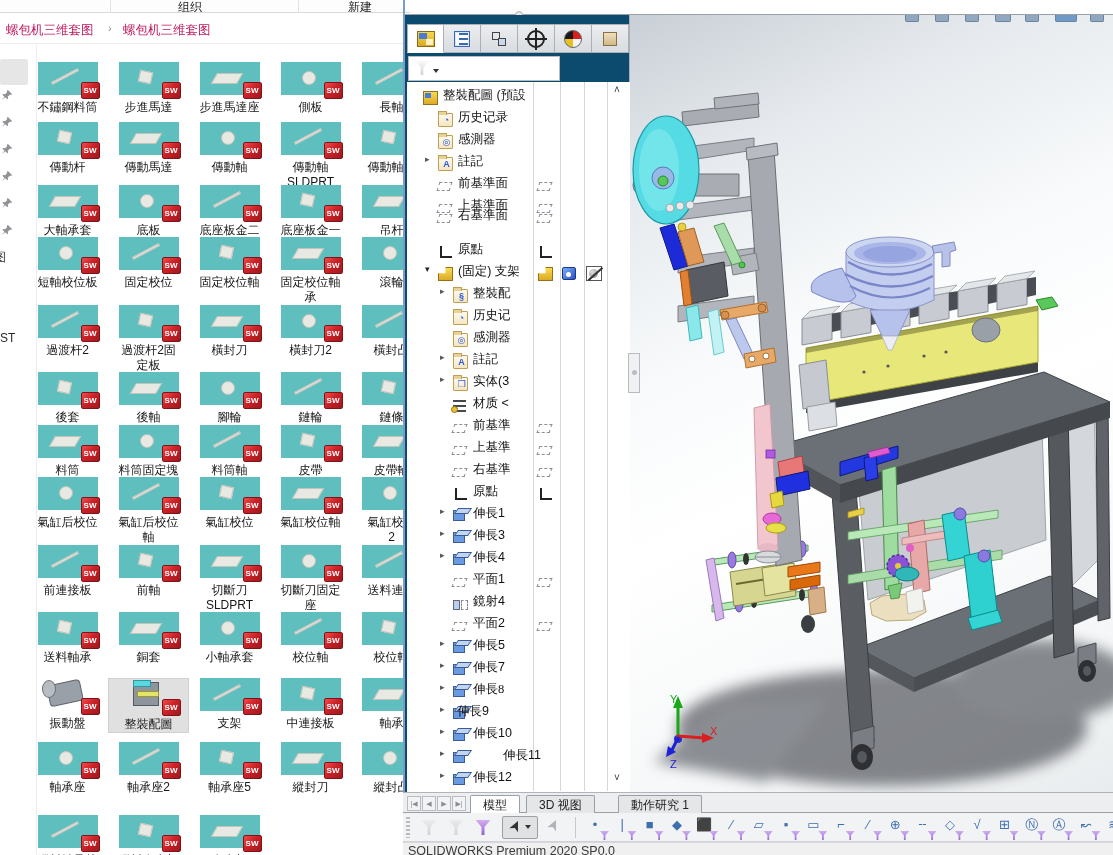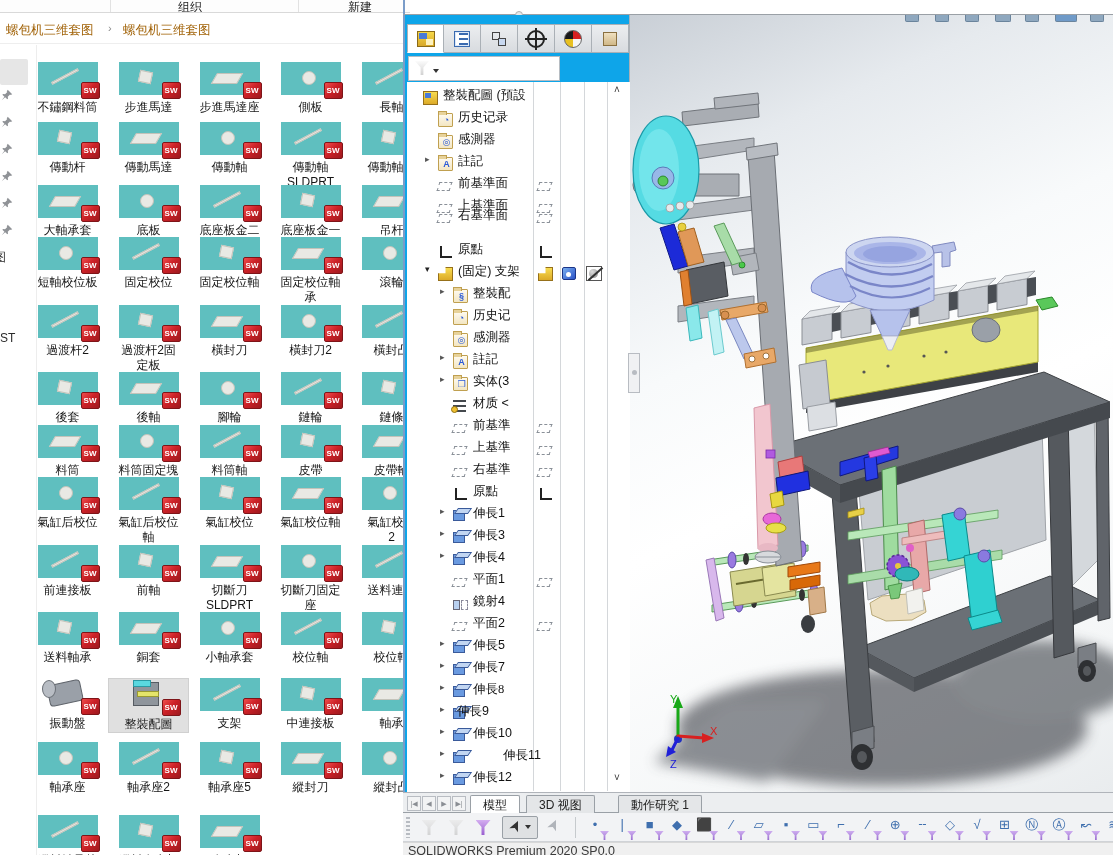--- a/index.html
+++ b/index.html
@@ -5,21 +5,21 @@
   html,body{margin:0;padding:0;background:#888;}
   *{box-sizing:border-box;font-family:"Liberation Sans","DejaVu Sans",sans-serif;}
   #stage{position:relative;width:1113px;height:855px;background:#fff;overflow:hidden;margin:0 auto;}
 
   
   #explorer{position:absolute;left:0;top:0;width:410px;height:855px;background:#fff;}
   #exp-toolbar{position:absolute;left:0;top:0;width:410px;height:13px;background:#fdfdfd;border-bottom:1px solid #d9d9d9;overflow:hidden;}
   .exp-tb-label{position:absolute;top:-1px;font-size:12px;color:#1f1f1f;}
   .exp-tb-sep{position:absolute;top:0;width:1px;height:13px;background:#e2e2e2;}
   #exp-breadcrumb{position:absolute;left:0;top:14px;width:410px;height:30px;background:#fff;border-bottom:1px solid #eee;}
-  .crumb{font-size:12.5px;color:#a16207;position:absolute;top:8px;}
+  .crumb{font-size:12.5px;color:#be185d;position:absolute;top:8px;}
   .crumb-sep{color:#8a8a8a;font-size:11px;}
   #exp-nav{position:absolute;left:0;top:45px;width:37px;height:810px;border-right:1px solid #ededed;background:#fff;overflow:hidden;}
   .pin{position:absolute;left:1px;width:12px;height:12px;fill:#8f9296;}
   .nav-frag{position:absolute;font-size:12px;color:#2a2a2a;}
   #exp-files{position:absolute;left:37px;top:45px;width:373px;height:810px;overflow:hidden;}
   .fcell{position:absolute;width:81px;text-align:center;cursor:default;}
   .fcell.selected{background:#e0e0e0;border:1px solid #d0d0d0;}
   .fthumb{position:relative;width:60px;height:33px;margin:0 auto;background:#5fbfbf;}
   .fthumb.white{background:transparent;}
   .fshape{position:absolute;background:#e9e9e4;border:1px solid #c3c3ba;}
@@ -35,21 +35,21 @@
   .asm-a{position:absolute;left:14px;top:3px;width:26px;height:24px;background:#8f959c;border:1px solid #565b62;}
   .asm-b{position:absolute;left:14px;top:1px;width:18px;height:7px;background:#5ad8e0;border:1px solid #2a9aa4;}
   .asm-c{position:absolute;left:18px;top:12px;width:22px;height:6px;background:#e4e46a;border:1px solid #9a9a30;}
 
   
   #sw{position:absolute;left:403px;top:0;width:710px;height:855px;}
   #sw-left-edge{position:absolute;left:0;top:0;width:2px;height:855px;background:#7a9cc8;}
   #sw-topline{position:absolute;left:0;top:14px;width:710px;height:1px;background:#9aa0a6;}
   #sw-tophandle{position:absolute;left:112px;top:11px;width:8px;height:8px;border-radius:50%;background:#e8e8e8;border:1px solid #b0b0b0;}
   
-  #panel{position:absolute;left:2px;top:15px;width:225px;height:777px;background:#0ea5e9;border-right:1px solid #aab0b6;}
+  #panel{position:absolute;left:2px;top:15px;width:225px;height:777px;background:#0c4a6e;border-right:1px solid #aab0b6;}
   #tabbar{position:absolute;left:2px;top:9px;width:222px;height:29px;}
   .ptab{position:absolute;top:0;width:37px;height:29px;background:linear-gradient(#eceef0,#d8dbdf);border:1px solid #aab0b6;border-left:none;}
   .ptab:first-child{border-left:1px solid #aab0b6;}
   .ptab.active{background:#fff;border-bottom:1px solid #fff;}
   .ptab .cicon{position:absolute;left:50%;top:50%;transform:translate(-50%,-50%);}
   #filterbox{position:absolute;left:3px;top:41px;width:152px;height:25px;background:#fff;border:1px solid #b6bcc2;}
   .funnel{display:inline-block;width:14px;height:14px;background:linear-gradient(#fbfbfb,#d2d2d2);clip-path:polygon(0 0,100% 0,60% 46%,60% 100%,40% 100%,40% 46%);border:0;outline:1px solid #777;}
   .dd-arrow{display:inline-block;width:0;height:0;border-left:3.5px solid transparent;border-right:3.5px solid transparent;border-top:4px solid #333;vertical-align:middle;margin-left:4px;}
   #tree{position:absolute;left:2px;top:67px;width:223px;height:710px;background:#fff;overflow:hidden;}
   .vsep{position:absolute;top:0;width:1px;height:710px;background:#d4d7da;}

